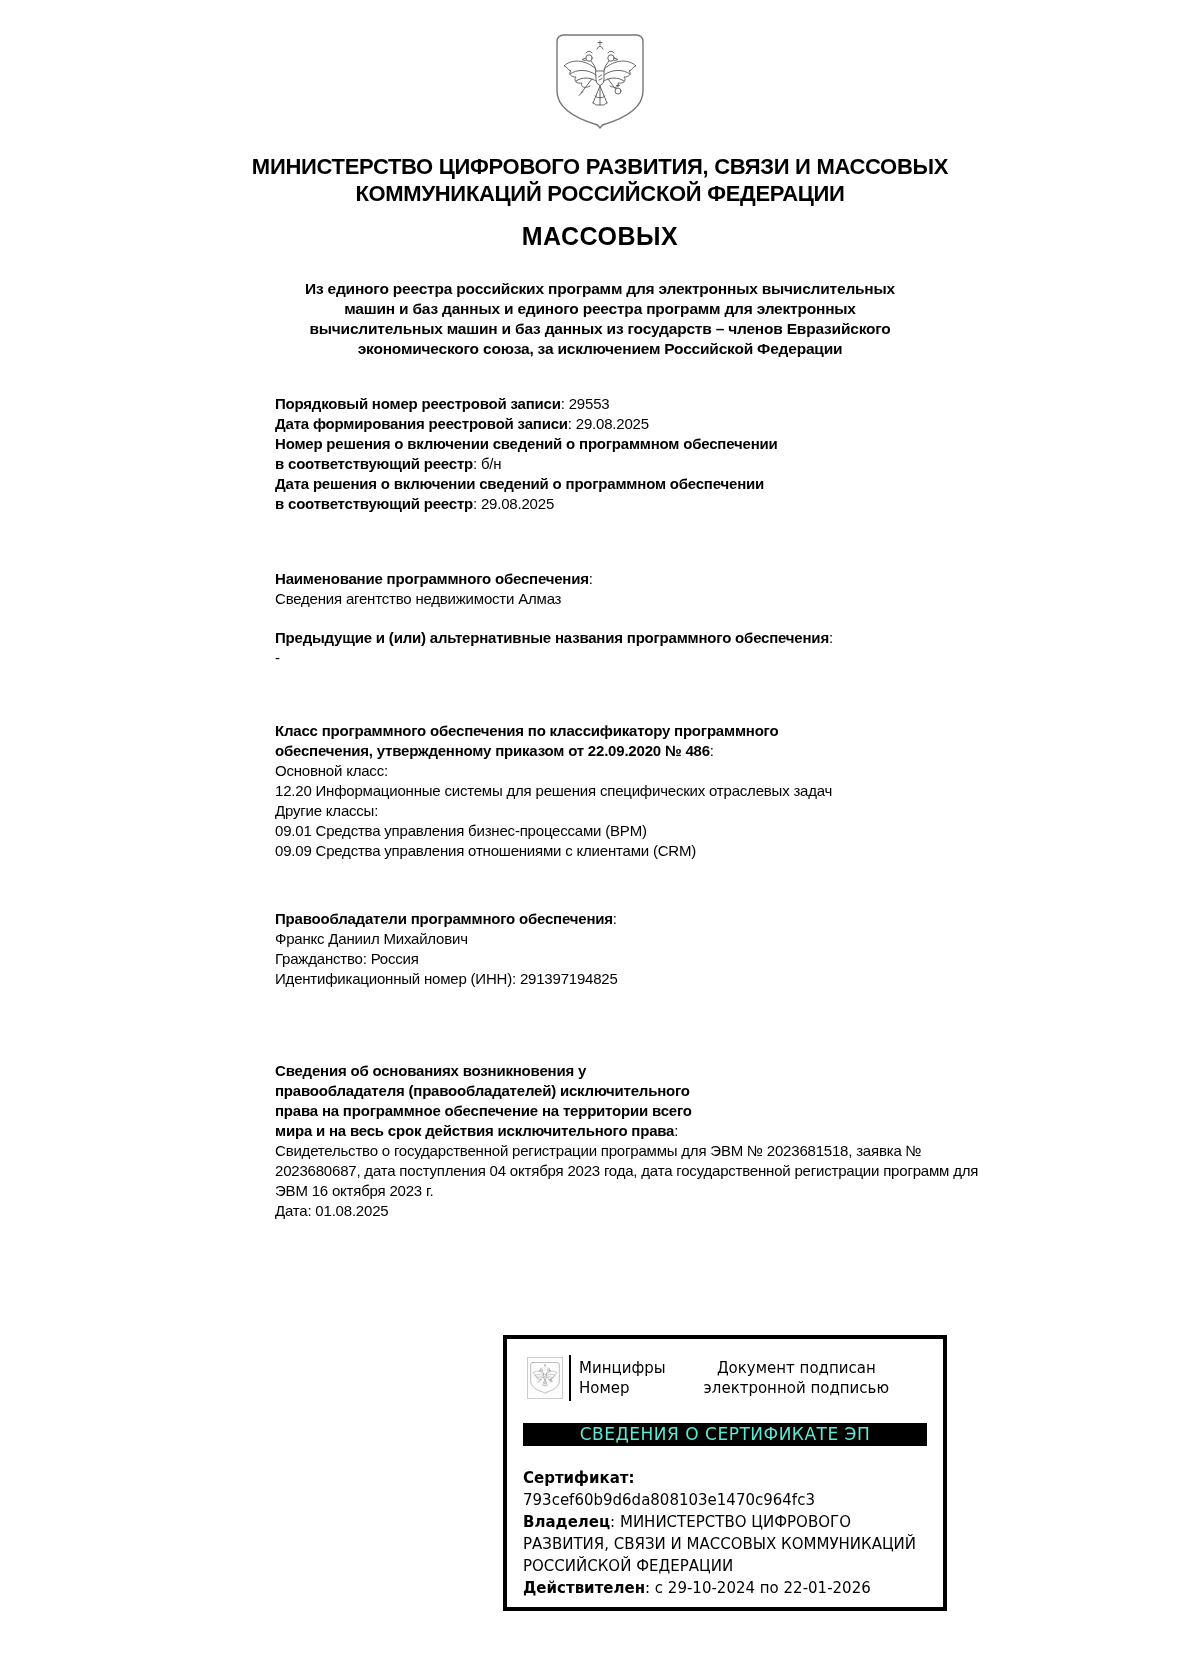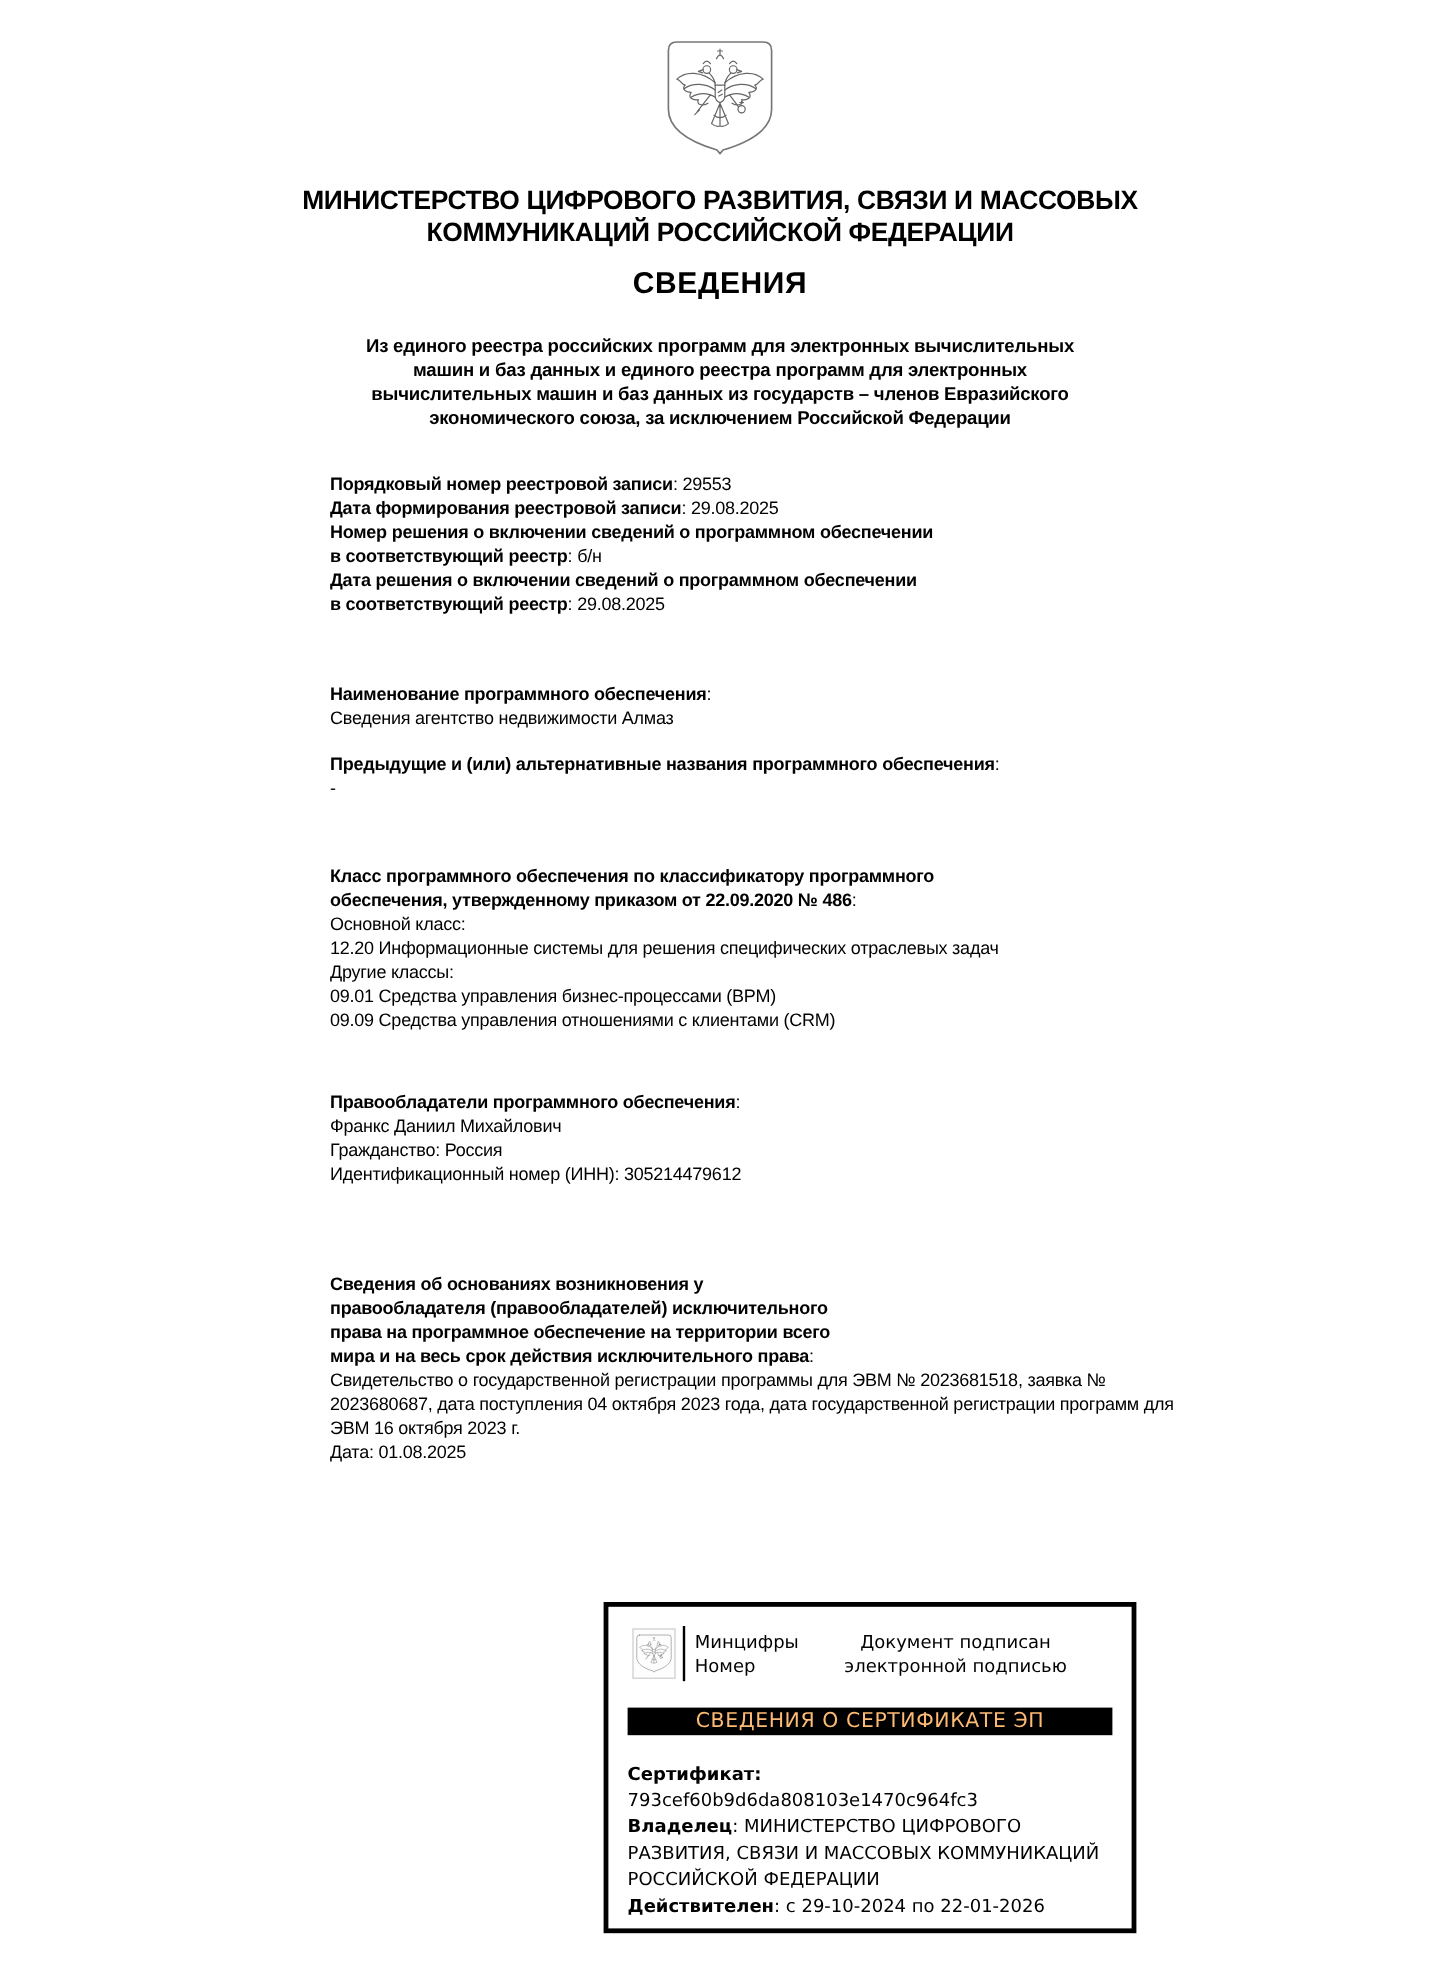--- a/index.html
+++ b/index.html
@@ -45,21 +45,21 @@
     border:4px solid #000;background:#fff;padding:18px 16px 8px 16px;
     font-family:"DejaVu Sans",sans-serif;font-size:15px;letter-spacing:0;
   }
   .sig-top{display:flex;align-items:flex-start;}
   .sig-emblem-box{width:34px;height:40px;margin-left:4px;border:1px solid #ccc;background:#fdfdfd;
     display:flex;align-items:center;justify-content:center;}
   .sig-divider{width:2px;height:46px;background:#000;margin:-2px 8px 0 6px;}
   .sig-agency{font-size:15px;line-height:20px;white-space:pre-line;padding-top:1px;}
   .sig-note{flex:1;text-align:center;font-size:15px;line-height:20px;white-space:pre-line;padding-top:1px;}
   .sig-bar{
-    margin-top:22px;background:#000;color:#fdba74;text-align:center;
+    margin-top:22px;background:#000;color:#5eead4;text-align:center;
     font-size:17px;line-height:23px;height:23px;letter-spacing:0.5px;
   }
   .sig-cert{margin-top:21px;line-height:22px;}
   .sig-cert p{margin:0;}
 </style>
 </head>
 <body>
 
 <div class="page">
 
@@ -91,21 +91,21 @@
       </g>
     </defs>
   </svg>
 
   <svg class="emblem" width="90" height="97" viewBox="0 0 90 97">
       <use href="#arms"></use>
     </svg>
 
   <div class="ministry">МИНИСТЕРСТВО ЦИФРОВОГО РАЗВИТИЯ, СВЯЗИ И МАССОВЫХ
 КОММУНИКАЦИЙ РОССИЙСКОЙ ФЕДЕРАЦИИ</div>
-  <div class="doc-title">СВЕДЕНИЯ</div>
+  <div class="doc-title">МАССОВЫХ</div>
   <div class="subtitle">Из единого реестра российских программ для электронных вычислительных
 машин и баз данных и единого реестра программ для электронных
 вычислительных машин и баз данных из государств – членов Евразийского
 экономического союза, за исключением Российской Федерации</div>
 
   <div class="content">
 
     <p class="fld f1"><span class="b">Порядковый номер реестровой записи</span><span>: </span><span>29553</span></p>
 
     <p class="fld f2"><span class="b">Дата формирования реестровой записи</span><span>: </span><span>29.08.2025</span></p>
@@ -133,21 +133,21 @@
 12.20 Информационные системы для решения специфических отраслевых задач
 Другие классы:
 09.01 Средства управления бизнес-процессами (BPM)
 09.09 Средства управления отношениями с клиентами (CRM)</p>
     </div>
 
     <div class="fld f8">
       <p><span class="b">Правообладатели программного обеспечения</span><span>:</span></p>
       <p class="pre">Франкс Даниил Михайлович
 Гражданство: Россия
-Идентификационный номер (ИНН): 305214479612</p>
+Идентификационный номер (ИНН): 291397194825</p>
     </div>
 
     <div class="fld f9">
       <p><span class="b pre">Сведения об основаниях возникновения у
 правообладателя (правообладателей) исключительного
 права на программное обеспечение на территории всего
 мира и на весь срок действия исключительного права</span><span>:</span></p>
       <p class="pre">Свидетельство о государственной регистрации программы для ЭВМ № 2023681518, заявка №
 2023680687, дата поступления 04 октября 2023 года, дата государственной регистрации программ для
 ЭВМ 16 октября 2023 г.</p>

